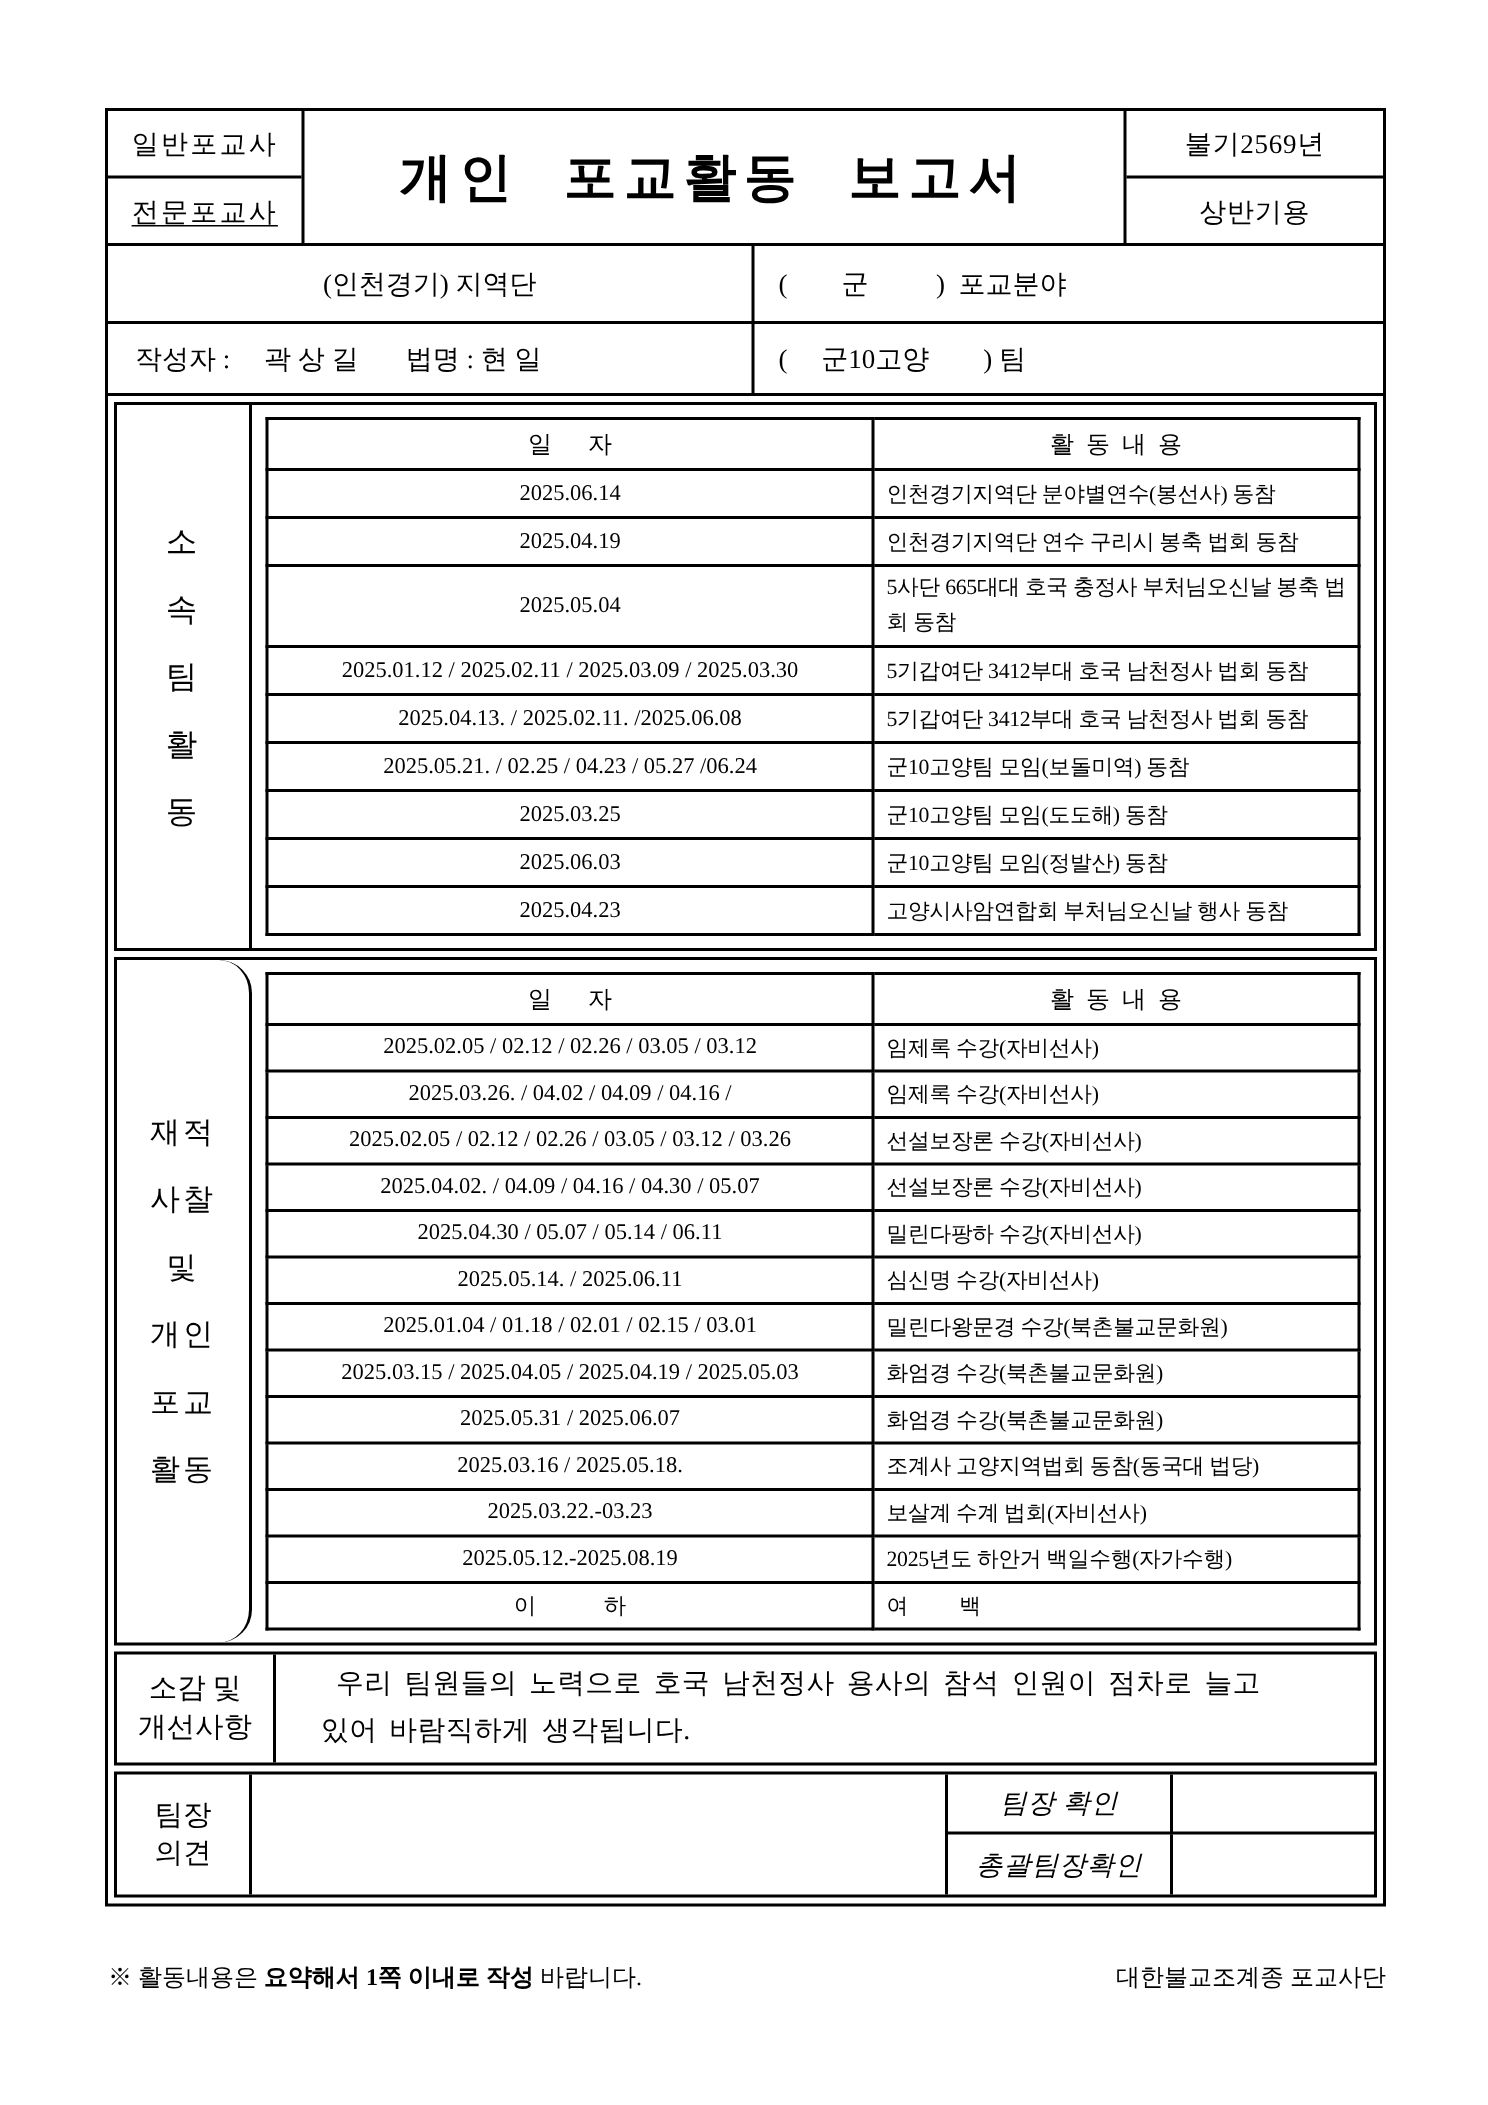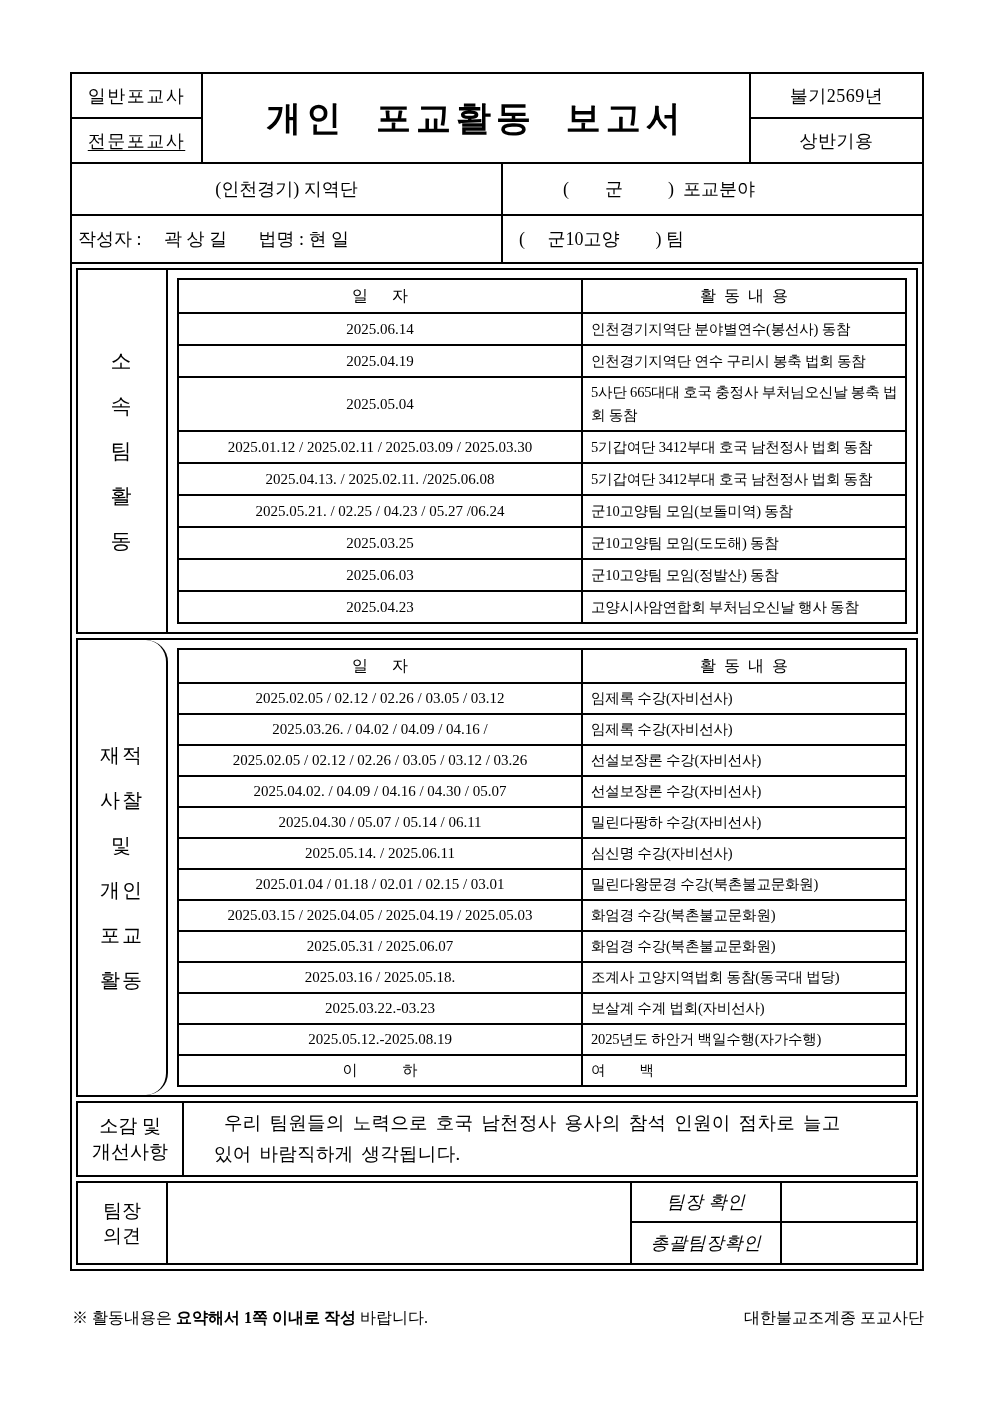--- a/index.html
+++ b/index.html
@@ -22,25 +22,25 @@
   .type-col { width:131px; border-right:2px solid #000; display:flex; flex-direction:column; }
   .type-cell { flex:1; display:flex; align-items:center; justify-content:center; font-size:18px; letter-spacing:1.5px; }
   .type-cell + .type-cell { border-top:2px solid #000; }
   .type-cell .u { text-decoration:underline; text-underline-offset:3px; }
   .title-cell { flex:1; display:flex; align-items:center; justify-content:center;
     font-size:35px; font-weight:bold; letter-spacing:5px; word-spacing:16px; }
   .era-col { width:173px; border-left:2px solid #000; display:flex; flex-direction:column; }
   .era-cell { flex:1; display:flex; align-items:center; justify-content:center; font-size:18px; letter-spacing:.5px; }
   .era-cell + .era-cell { border-top:2px solid #000; }
   .hrow { display:flex; border-top:2px solid #000; font-size:18px; }
-  .hrow.r2 { height:52px;gap:44px; }
+  .hrow.r2 { height:52px; }
   .hrow.r3 { height:48px; }
   .hcell-left { width:431px; border-right:2px solid #000; display:flex; align-items:center; white-space:pre; }
   .r2 .hcell-left { justify-content:center; }
-  .r3 .hcell-left { padding-left:6px; }
+  .r3 .hcell-left { padding-left:18px; }
   .hcell-right { flex:1; display:flex; align-items:center; padding-left:16px; white-space:pre; }
 
   
   .sec { display:flex; }
   .side-label { width:90px; border-right:2px solid #000; display:flex; align-items:center;
     justify-content:center; text-align:center; white-space:pre-line; font-size:21px; line-height:45px; letter-spacing:2px; }
   .tbl-wrap { flex:1; padding:8px 9px; }
   table.acts { border-collapse:collapse; width:100%; table-layout:fixed; }
   table.acts col.c-date { width:55.5%; }
   table.acts th, table.acts td { border:2px solid #000; overflow:hidden; }

